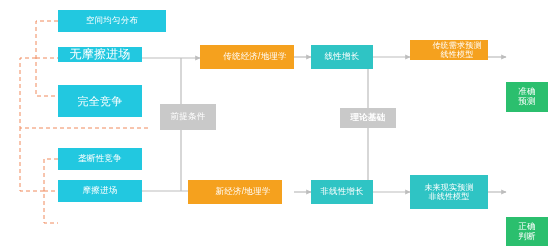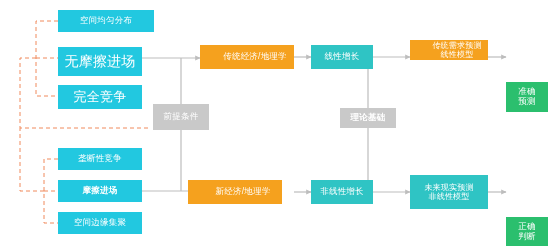--- a/index.html
+++ b/index.html
@@ -76,28 +76,27 @@
       <path d="M 294 192 L 311 192" marker-end="url(#arrow-gray)"></path>
       <path d="M 373 57 L 410 57" marker-end="url(#arrow-gray)"></path>
       <path d="M 373 192 L 410 192" marker-end="url(#arrow-gray)"></path>
       <path d="M 368 108 L 368 57"></path>
       <path d="M 368 128 L 368 192"></path>
       <path d="M 488 57 L 506 57" marker-end="url(#arrow-gray)"></path>
       <path d="M 488 192 L 506 192" marker-end="url(#arrow-gray)"></path>
     </g>
   </svg>
 
-  <div class="node n-cyan" style="left:58px;  top:10px;  width:96px;  height:22px; font-size:8.5px;">空间均匀分布</div>
-  <div class="node n-cyan" style="left:58px;  top:47px;  width:84px;  height:29px; font-size:14px;">无摩擦进场</div>
-  <div class="node n-cyan" style="left:58px;  top:85px;  width:84px;  height:24px; font-size:13px;">完全竞争</div>
+  <div class="node n-cyan" style="left:58px;  top:10px;  width:108px;  height:22px; font-size:8.5px;">空间均匀分布</div>
+  <div class="node n-cyan" style="left:58px;  top:47px;  width:84px;  height:15px; font-size:12px;">无摩擦进场</div>
+  <div class="node n-cyan" style="left:58px;  top:85px;  width:84px;  height:32px; font-size:11px;">完全竞争</div>
   <div class="node n-cyan" style="left:58px;  top:148px; width:84px;  height:22px; font-size:8.5px;">垄断性竞争</div>
-  <div class="node n-cyan" style="left:58px;  top:180px; width:84px;  height:22px; font-size:8.5px;font-weight:bold;">摩擦进场</div>
-  <div class="node n-cyan" style="left:58px;  top:212px; width:84px;  height:22px; font-size:8.5px;">空间边缘集聚</div>
+  <div class="node n-cyan" style="left:58px;  top:180px; width:84px;  height:22px; font-size:8.5px;">摩擦进场</div>
 
-  <div class="node n-gray" style="left:153px; top:104px; width:56px;  height:26px; font-size:8.5px;">前提条件</div>
+  <div class="node n-gray" style="left:160px; top:104px; width:56px;  height:26px; font-size:8.5px;">前提条件</div>
 
   <div class="node n-orange" style="left:200px; top:45px;  width:94px;  height:24px; font-size:8.5px;">传统经济/地理学</div>
   <div class="node n-orange" style="left:188px; top:180px; width:94px;  height:24px; font-size:8.5px;">新经济/地理学</div>
 
   <div class="node n-teal" style="left:311px; top:45px;  width:62px;  height:24px; font-size:8.5px;">线性增长</div>
   <div class="node n-teal" style="left:311px; top:180px; width:62px;  height:24px; font-size:8.5px;">非线性增长</div>
 
   <div class="node n-gray" style="left:340px; top:108px; width:56px;  height:20px; font-size:8.5px;font-weight:bold;">理论基础</div>
 
   <div class="node n-orange" style="left:410px; top:40px;  width:78px;  height:20px; font-size:8px;">传统需求预测

